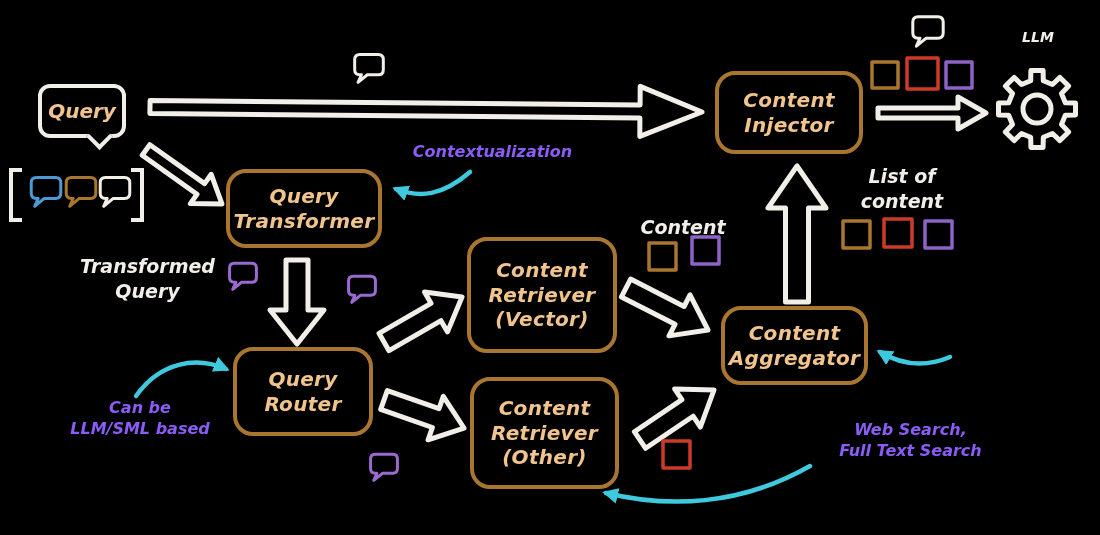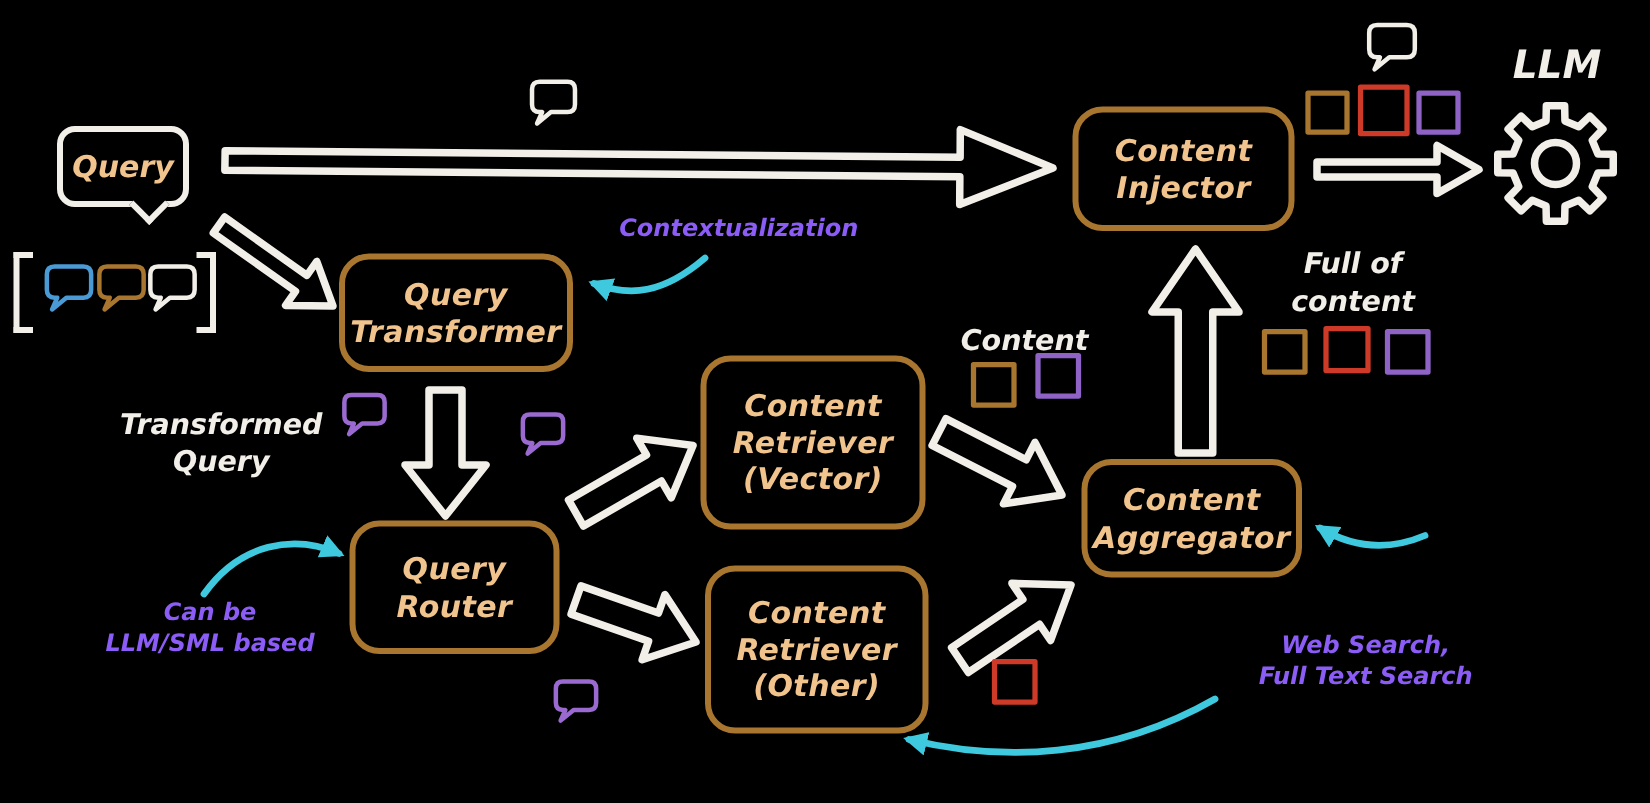--- a/index.html
+++ b/index.html
@@ -116,26 +116,26 @@
   </div>
   <div class="box" style="left:721px;top:306px;width:147px;height:79px;">
     <span>Content
 Aggregator</span>
   </div>
   <div class="box" style="left:715px;top:71px;width:148px;height:83px;">
     <span>Content
 Injector</span>
   </div>
 
-  <div class="wlabel" style="left:75px;top:271px;width:145px;">Transformed
+  <div class="wlabel" style="left:75px;top:254px;width:145px;">Transformed
 Query</div>
   <div class="wlabel" style="left:638px;top:215px;width:90px;">Content</div>
-  <div class="wlabel" style="left:852px;top:164px;width:100px;">Full of
+  <div class="wlabel" style="left:852px;top:164px;width:100px;">List of
 content</div>
-  <div class="wlabel" style="left:1006px;top:28px;width:64px;font-size:26px;">LLM</div>
+  <div class="wlabel" style="left:1006px;top:28px;width:64px;font-size:14px;">LLM</div>
 
   <div class="clabel" style="left:390px;top:142px;width:205px;">Contextualization</div>
   <div class="clabel" style="left:40px;top:398px;width:200px;">Can be
 LLM/SML based</div>
   <div class="clabel" style="left:808px;top:420px;width:205px;">Web Search,
 Full Text Search</div>
 
 </div>
 
 </body></html>

